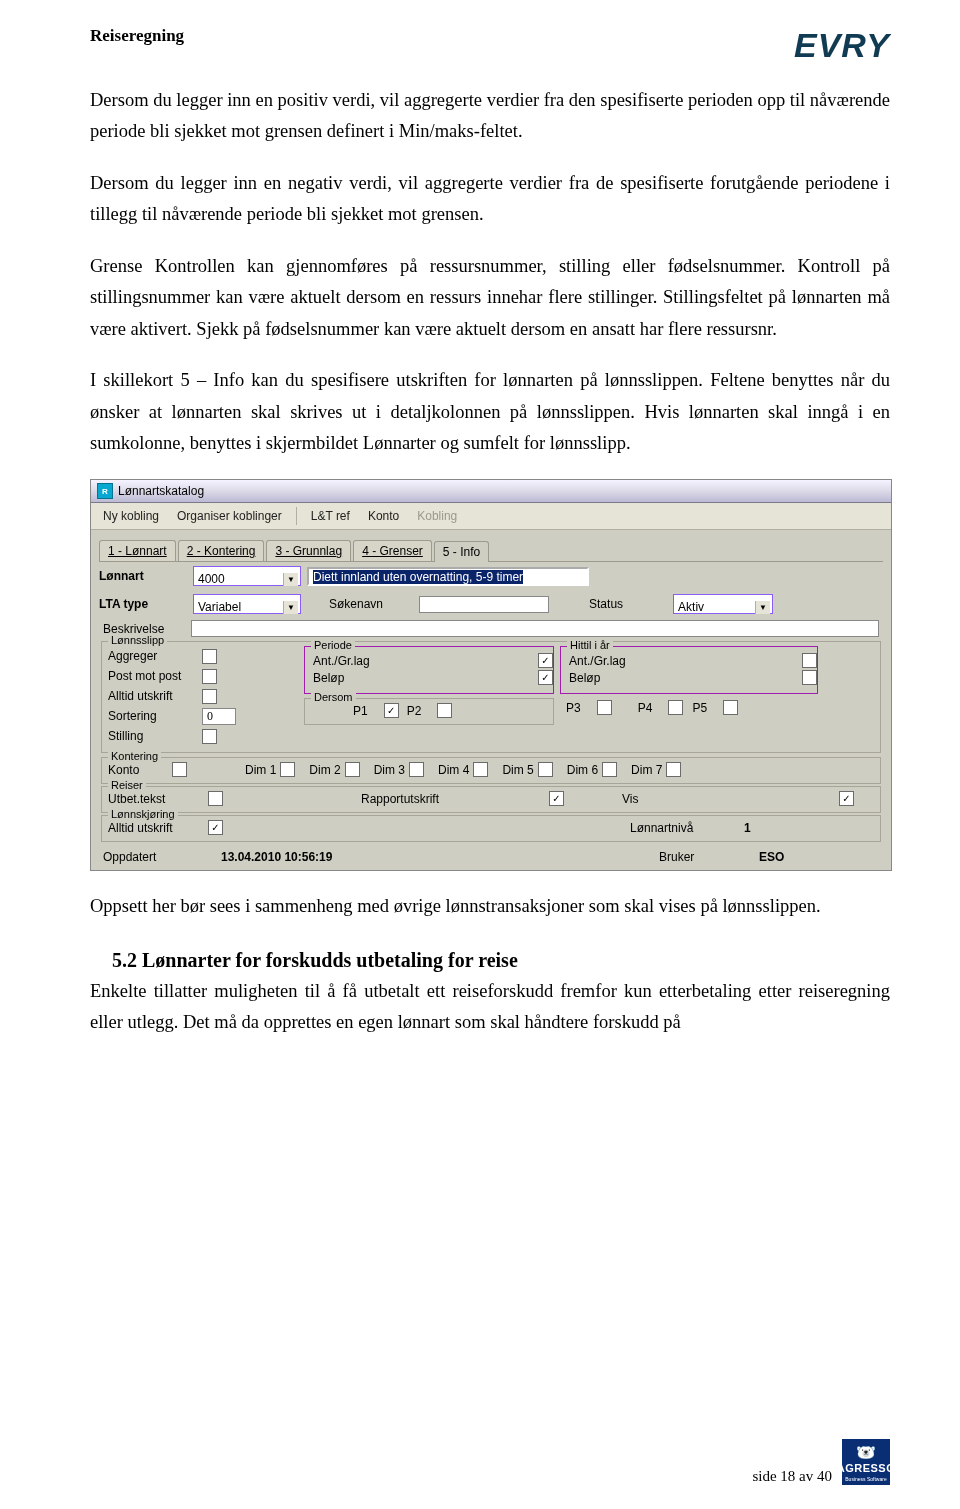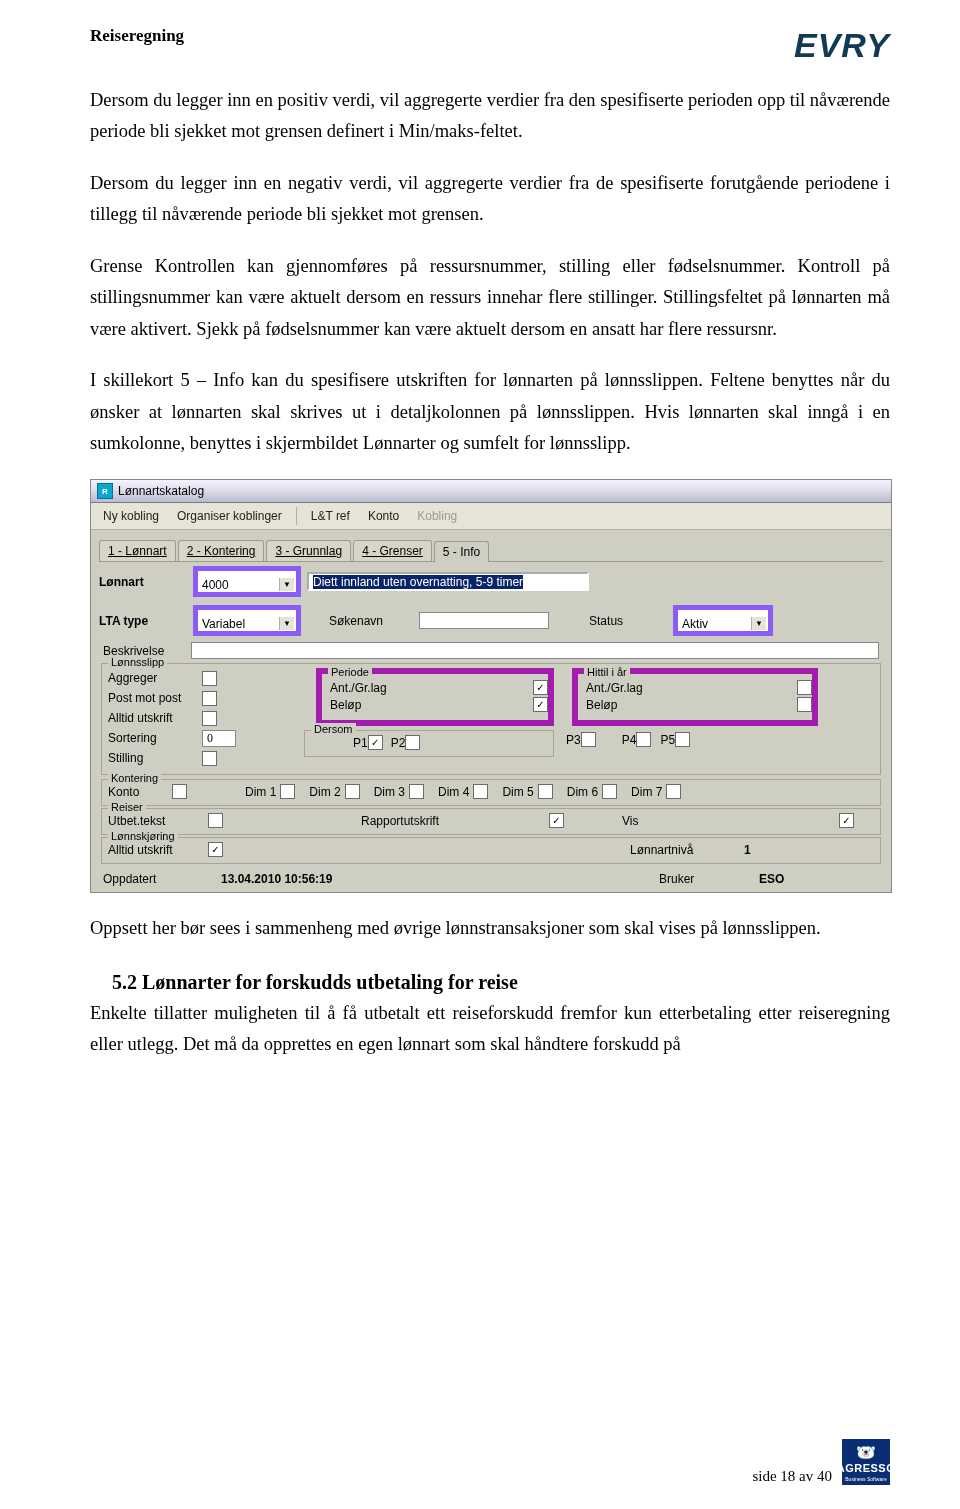--- a/index.html
+++ b/index.html
@@ -19,38 +19,38 @@
   .tsep { width:1px; height:18px; background:#b0afa1; margin:0 4px; }
 
   .tabs { display:flex; padding:10px 8px 0 8px; gap:2px; }
   .tab { background:#d7d5c8; border:1px solid #9c9b8d; border-bottom:none; padding:3px 8px; border-radius:3px 3px 0 0; text-decoration:underline; }
   .tab.active { background:#cfcec2; position:relative; top:1px; z-index:2; text-decoration:none; }
   .tabline { border-top:1px solid #9c9b8d; margin:0 8px; }
 
   .formrow { display:flex; align-items:center; padding:4px 8px; gap:6px; }
   .lbl { width:88px;font-weight:bold; }
   .txt { background:#fff; border:1px solid #888; height:17px; box-sizing:border-box; padding:1px 4px; font:12px Tahoma; }
-  .sel { background:#fff; border:5px solid #8b5cf6; height:31px; width:108px; display:flex; align-items:center; justify-content:space-between; padding:6px 2px 0 4px; box-sizing:border-box; }
+  .sel { background:#fff; border:1px solid #8b5cf6; height:20px; width:108px; display:flex; align-items:center; justify-content:space-between; padding:6px 2px 0 4px; box-sizing:border-box; }
   .sel .arw { width:14px; height:13px; background:#e5e4d6; border-left:1px solid #b0afa1; display:flex; align-items:center; justify-content:center; font-size:8px; }
   .desc { background:#fff; border:2px inset #fff; height:19px; width:282px; box-sizing:border-box; padding:1px 4px; color:#fff; }
   .descsel { background:#0a246a; }
 
   .grp { border:1px solid #a6a597; margin:4px 10px; position:relative; padding:4px 6px 6px 6px; }
   .grp .glegend { position:absolute; top:-8px; left:6px; background:#cfcec2; padding:0 3px; font-size:11px; }
   .gridrow { display:flex; align-items:center; height:20px; }
   .glbl { width:94px; }
   .cb { width:13px; height:13px; border:1px solid #6b6b6b; background:#fff; display:inline-flex; align-items:center; justify-content:center; font-size:10px; line-height:10px; }
   .cb.chk::after { content:"✓"; }
-  .pergrp, .hitgrp { border:6px solid #a21caf; position:relative; padding:4px 0 6px 8px;margin-left:12px; }
+  .pergrp, .hitgrp { border:1px solid #a21caf; position:relative; padding:4px 0 6px 8px; }
   .pergrp .glegend, .hitgrp .glegend, .fakgrp .glegend { position:absolute; top:-8px; left:6px; background:#cfcec2; padding:0 3px; font-size:11px; }
   .fakgrp { border:1px solid #a6a597; position:relative; padding:4px 8px 6px 8px; }
   .prow { display:flex; align-items:center; gap:20px; margin:2px 0; }
   .prow .plbl { width:80px; }
   .frow { display:flex; align-items:center; gap:8px; }
-  .frow .fitem { display:flex; align-items:center; gap:0;text-align:right; }
+  .frow .fitem { display:flex; align-items:center; gap:16px;text-align:right; }
 
   .bottom { display:flex; padding:6px 12px; gap:30px; }
   .bottom .blbl { width:88px; }
   .bold { font-weight:bold; }
 
   .footer { position:absolute; bottom:24px; right:70px; display:flex; align-items:flex-end; gap:10px; font-size:15px; }
   .flogo { width:48px; height:46px; background:#0a2e74; display:flex; flex-direction:column; align-items:center; justify-content:center; color:#fff; font-family:Arial, sans-serif; }
   .flogo .big { font-size:11px; font-weight:bold; letter-spacing:0.5px; }
   .flogo .small { font-size:5px; margin-top:2px; }
   .bear { font-size:16px; }

